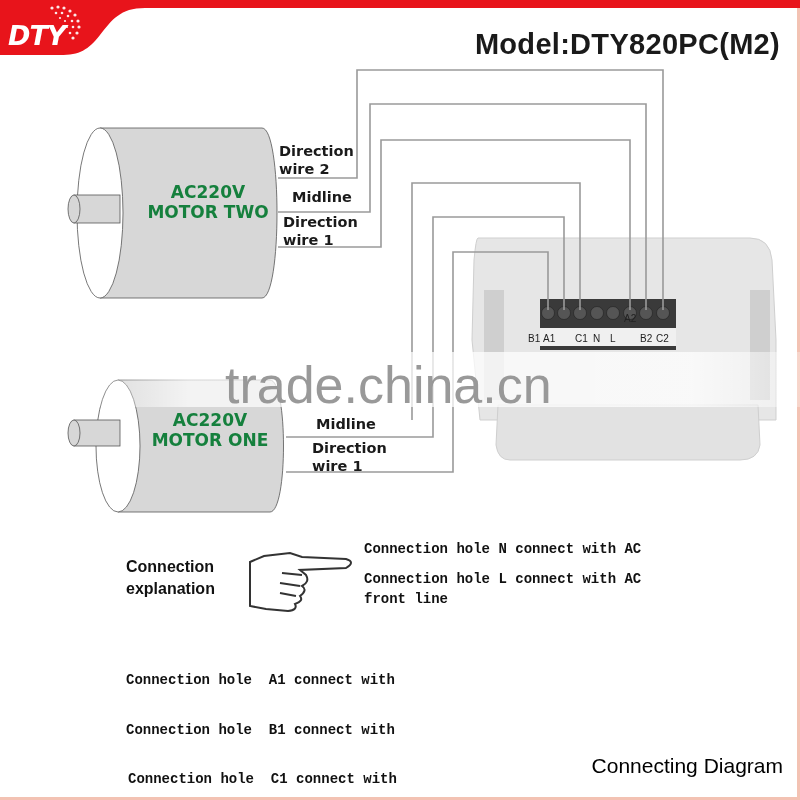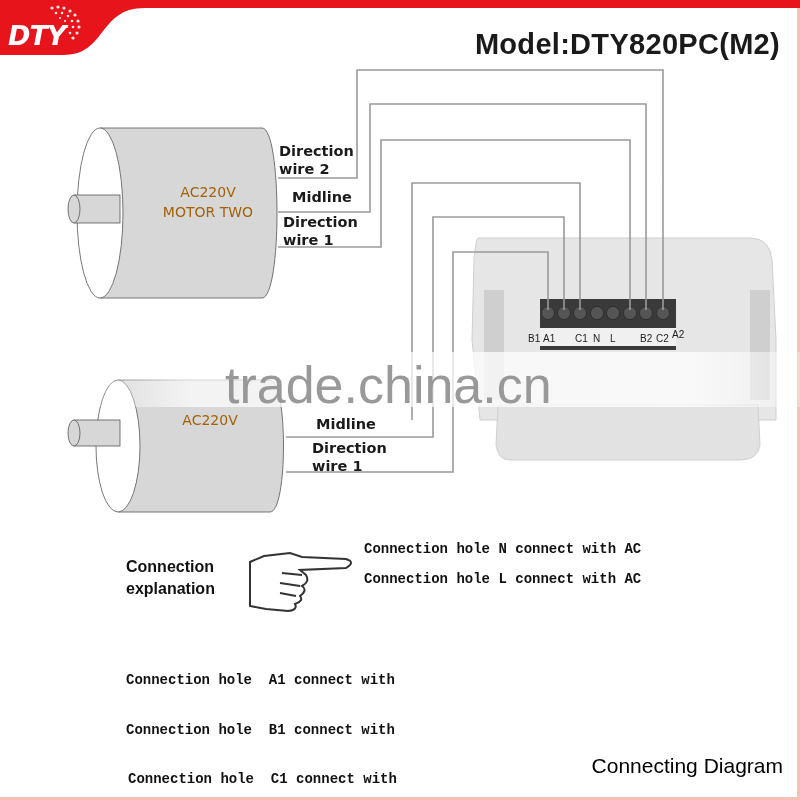--- a/index.html
+++ b/index.html
@@ -2,21 +2,21 @@
 <html><head>
 <meta charset="utf-8">
 <style>
   html, body { margin:0; padding:0; }
   body { width:800px; height:800px; position:relative; background:#ffffff; overflow:hidden; font-family:"Liberation Sans", sans-serif; }
   .frame { position:absolute; left:0; top:0; width:800px; height:800px; box-sizing:border-box; border-right:3px solid #f3c2b3; border-bottom:3px solid #f3c2b3; }
   .logo-shape { position:absolute; left:0; top:0; }
   .logo-text { position:absolute; left:8px; top:20px; font-family:"DejaVu Sans", sans-serif; font-weight:bold; font-style:italic; font-size:27px; color:#ffffff; letter-spacing:-1px; }
   .model { position:absolute; right:20px; top:28px; font-size:29px; color:#1a1a1a; letter-spacing:0.3px;font-weight:bold; }
   .diagram { position:absolute; left:0; top:0; }
-  .motor-label { position:absolute; font-family:"DejaVu Sans", sans-serif; font-weight:normal; font-size:14px; color:#a16207; text-align:center; line-height:20px; }
+  .motor-label { position:absolute; font-family:"DejaVu Sans", sans-serif; font-weight:bold; font-size:17px; color:#15803d; text-align:center; line-height:20px; }
   .wire-label { position:absolute; font-family:"DejaVu Sans", sans-serif; font-weight:bold; font-size:14.5px; color:#1a1a1a; line-height:18px; }
   .term-label { position:absolute; font-size:10px; color:#222; }
   .watermark { position:absolute; left:225px; top:355px; font-size:52px; color:#8f8f8f; letter-spacing:0px; opacity:0.9; }
   .wm-band { position:absolute; left:80px; top:352px; width:720px; height:55px; background:linear-gradient(90deg, rgba(255,255,255,0) 0%, rgba(255,255,255,0.7) 15%, rgba(255,255,255,0.75) 85%, rgba(255,255,255,0.3) 100%); }
   .expl-title { position:absolute; left:126px; top:556px; font-family:Liberation Sans, sans-serif; font-weight:bold; font-size:16px; line-height:22px; color:#111; }
   .expl-item { position:absolute; font-family:Liberation Mono, monospace; font-weight:bold; font-size:14px; line-height:20px; color:#111; }
   .caption { position:absolute; right:17px; top:754px; font-size:21px; color:#000000; }
 </style>
 </head>
 <body>
@@ -101,20 +101,21 @@
     <path d="M282 573 L302 575 M280 583 L300 586 M280 593 L296 596"></path>
   </g>
 </svg>
 
 <div class="motor-label" style="left:138px;top:182px;width:140px;">
   <div>AC220V</div>
   <div>MOTOR TWO</div>
 </div>
 <div class="motor-label" style="left:140px;top:410px;width:140px;">
   <div>AC220V</div>
+  <div>MOTOR ONE</div>
 </div>
 
 <div class="wire-label" style="left:279px;top:142px;">
   <div>Direction</div>
   <div>wire 2</div>
 </div>
 <div class="wire-label" style="left:292px;top:188px;">
   <div>Midline</div>
 </div>
 <div class="wire-label" style="left:283px;top:213px;">
@@ -128,36 +129,37 @@
 <div class="wire-label" style="left:312px;top:439px;">
   <div>Direction</div>
   <div>wire 1</div>
 </div>
 
 <div class="term-label" style="left:543px;top:333px;">A1</div>
 <div class="term-label" style="left:528px;top:333px;">B1</div>
 <div class="term-label" style="left:575px;top:333px;">C1</div>
 <div class="term-label" style="left:593px;top:333px;">N</div>
 <div class="term-label" style="left:610px;top:333px;">L</div>
-<div class="term-label" style="left:624px;top:329px;margin-left:48px;">A2</div>
+<div class="term-label" style="left:624px;top:313px;">A2</div>
 <div class="term-label" style="left:640px;top:333px;">B2</div>
 <div class="term-label" style="left:656px;top:333px;">C2</div>
 
 <div class="wm-band"></div>
 <div class="watermark">trade.china.cn</div>
 
 <div class="expl-title">
   <div>Connection</div>
   <div>explanation</div>
 </div>
 <div class="expl-item" style="left:364px;top:539px;">
   <div>Connection hole N connect with AC</div>
 </div>
 <div class="expl-item" style="left:364px;top:569px;">
   <div>Connection hole L connect with AC</div>
+  <div>front line</div>
 </div>
 <div class="expl-item" style="left:126px;top:630px;white-space:pre;">
   <div>Connection hole  A1 connect with</div>
 </div>
 <div class="expl-item" style="left:126px;top:680px;white-space:pre;">
   <div>Connection hole  B1 connect with</div>
 </div>
 <div class="expl-item" style="left:128px;top:729px;white-space:pre;">
   <div>Connection hole  C1 connect with</div>
   

